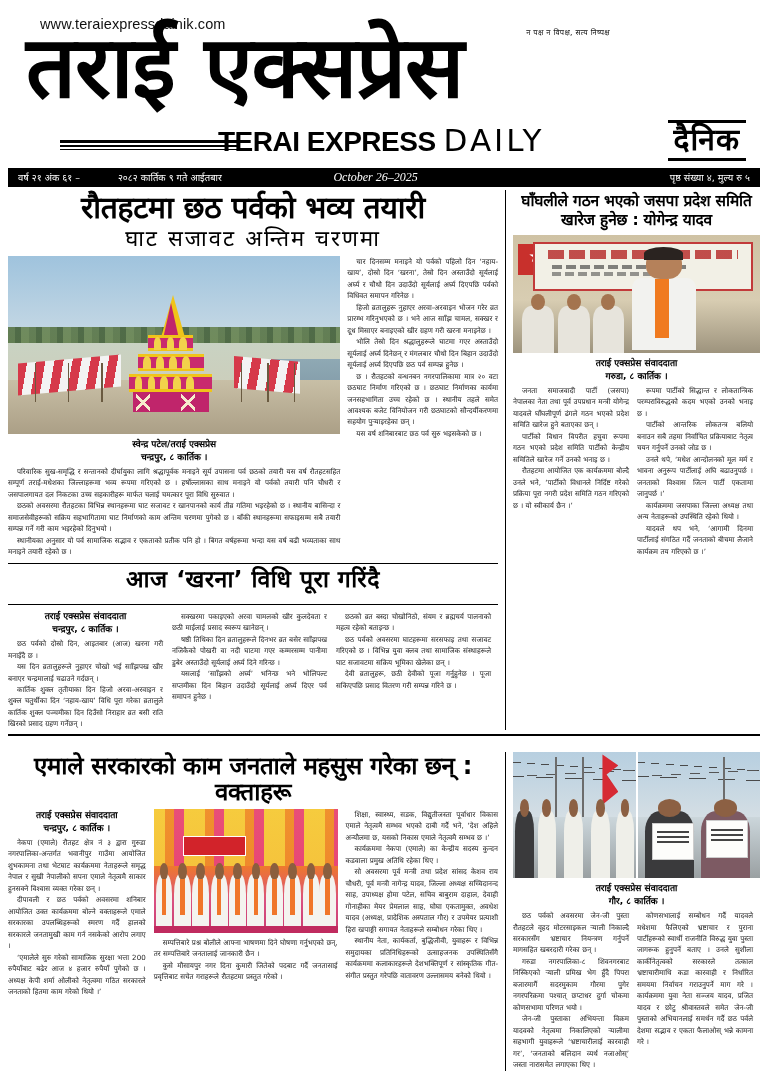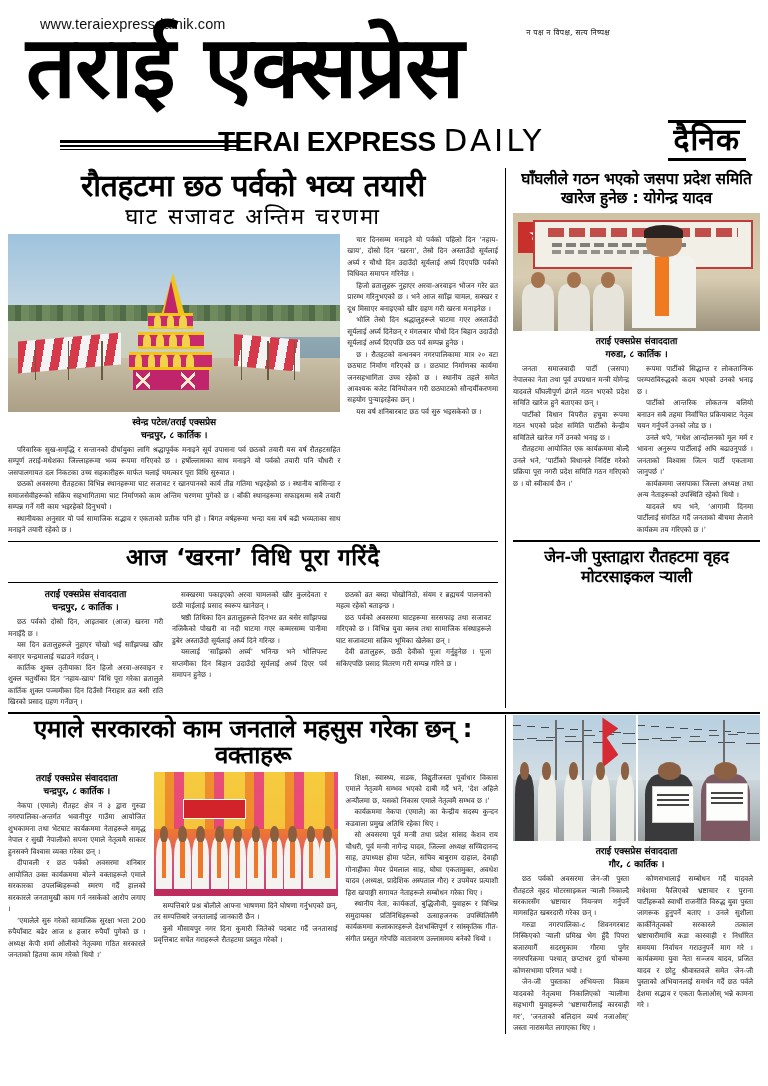--- a/index.html
+++ b/index.html
@@ -352,21 +352,21 @@
   }
   .ph-rally .placard i {
     position:absolute; left:10%; right:10%; top:22%; height:2px;
     background:#444; box-shadow: 0 5px 0 #444, 0 10px 0 #444;
     display:block; font-style:normal;
   }
 
   .two-photo { display:flex; gap:2px; }
   .two-photo > div { flex:1; position:relative; overflow:hidden; }
 
-  .lower-wrap { border-top: 2.2px solid #000; margin-top:4px; padding-top:1px; }
+  .lower-wrap { border-top: 2.2px solid #000; margin-top:4px; padding-top:16px; }
 
   .flex-row { display:flex; }
 </style>
 </head>
 <body>
 
 <div class="page">
 
   <div class="masthead">
     <div class="website">www.teraiexpressdainik.com</div>
@@ -376,20 +376,26 @@
       <div class="r1"></div>
         <div class="r2"></div>
         <div class="r3"></div>
     </div>
     <div class="latin-title">
       <span>TERAI EXPRESS</span><span class="daily">DAILY</span>
     </div>
     <div class="dainik-badge">दैनिक</div>
   </div>
 
+  <div class="infobar" style="position:relative;">
+    <span class="seg ib-issue">वर्ष २१   अंक ६१ –</span>
+    <span class="seg ib-nepdate">२०८२ कार्तिक ९ गते आईतबार</span>
+    <span class="seg ib-engdate">October 26–2025</span>
+    <span class="seg ib-pages">पृष्ठ संख्या ४, मुल्य रु ५</span>
+  </div>
 
   <div class="content main-cols">
 
     <div class="col-left">
 
       <div class="hl-main">रौतहटमा छठ पर्वको भव्य तयारी</div>
       <div class="hl-sub">घाट  सजावट  अन्तिम  चरणमा</div>
 
       <div class="flex-row" style="gap:7px;">
         <div style="width:342px;">
@@ -521,21 +527,20 @@
           <div class="body-col">
             <p>रूपमा पार्टीको सिद्धान्त र लोकतान्त्रिक परम्पराविरुद्धको कदम भएको उनको भनाइ छ ।</p>
             <p>पार्टीको आन्तरिक लोकतन्त्र बलियो बनाउन सबै तहमा निर्वाचित प्रक्रियाबाट नेतृत्व चयन गर्नुपर्ने उनको जोड छ ।</p>
             <p>उनले थपे, ‘मधेश आन्दोलनको मूल मर्म र भावना अनुरूप पार्टीलाई अघि बढाउनुपर्छ । जनताको विश्वास जित्न पार्टी एकतामा जानुपर्छ ।’</p>
             <p>कार्यक्रममा जसपाका जिल्ला अध्यक्ष तथा अन्य नेताहरूको उपस्थिति रहेको थियो ।</p>
             <p>यादवले थप भने, ‘आगामी दिनमा पार्टीलाई संगठित गर्दै जनताको बीचमा लैजाने कार्यक्रम तय गरिएको छ ।’</p>
           </div>
         </div>
       </div>
 
-      <div class="hl-right" style="border-top:2.2px solid #000; padding-top:5px; margin-top:5px; font-size:16px;">जेन-जी पुस्ताद्वारा रौतहटमा वृहद मोटरसाइकल र्‍याली</div>
     </div>
   </div>
 
   <div class="lower-wrap main-cols">
 
     <div class="col-left">
       <div class="hl-main" style="font-size:24px; margin-bottom:3px;">एमाले सरकारको काम जनताले महसुस गरेका छन् : वक्ताहरू</div>
 
       <div class="flex-row" style="gap:8px;">
         <div style="width:140px;">

